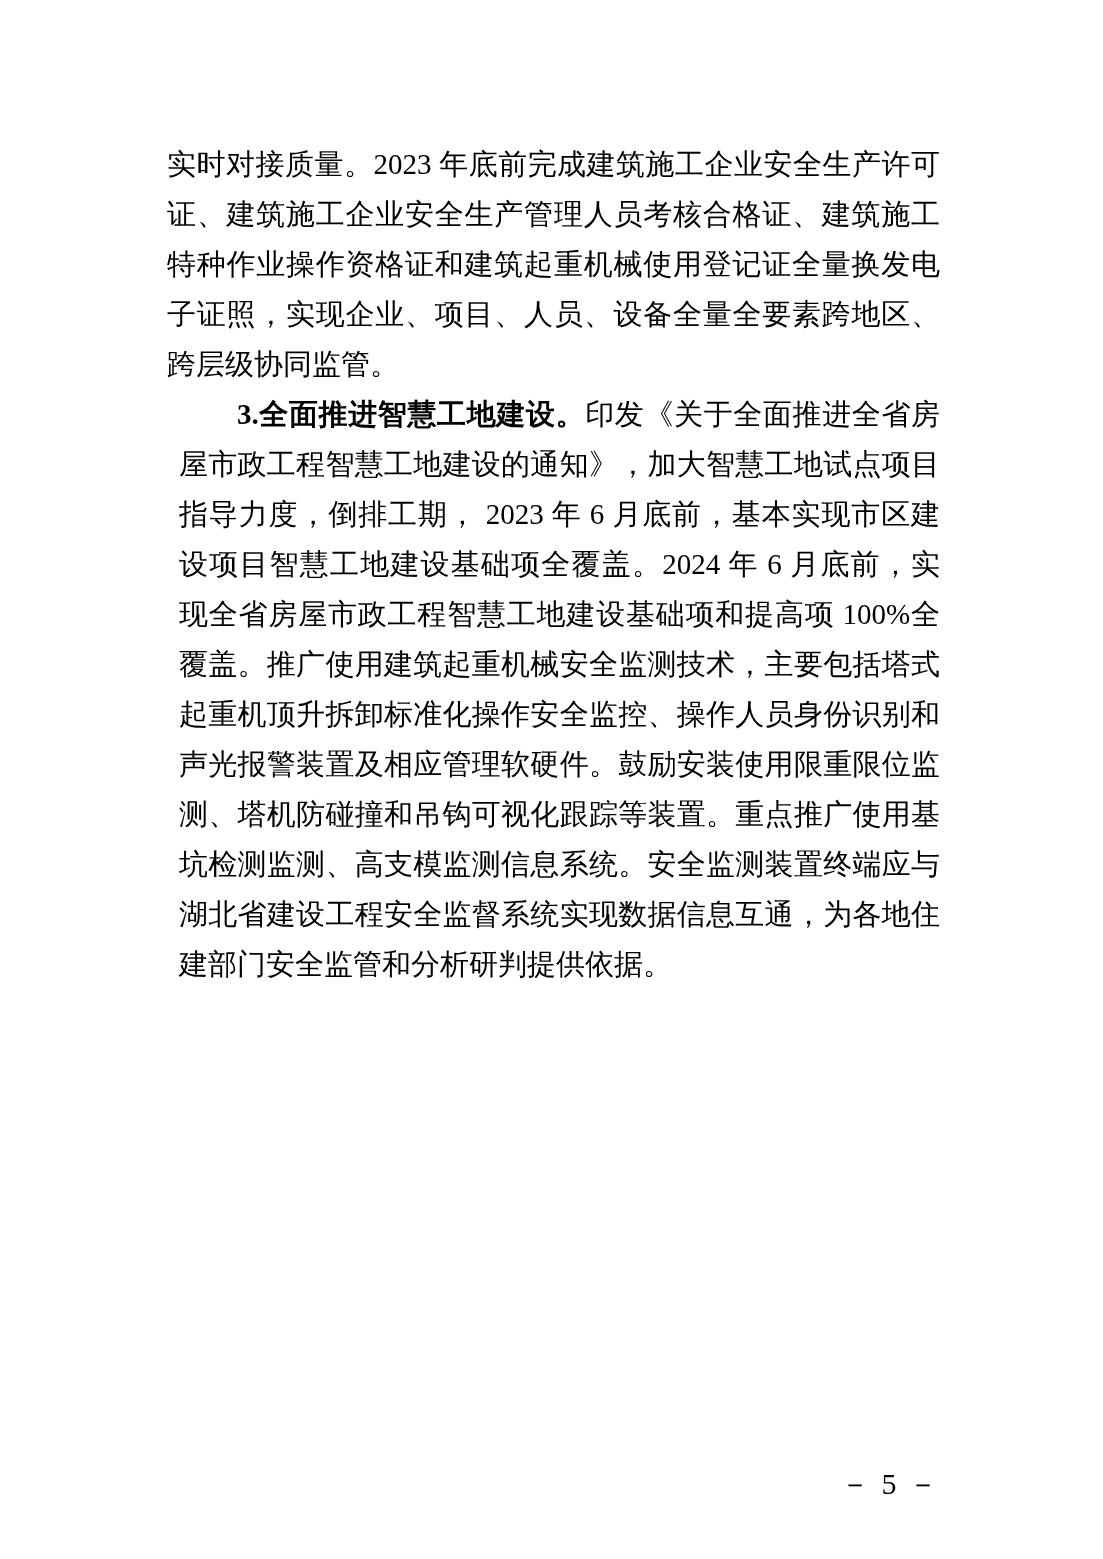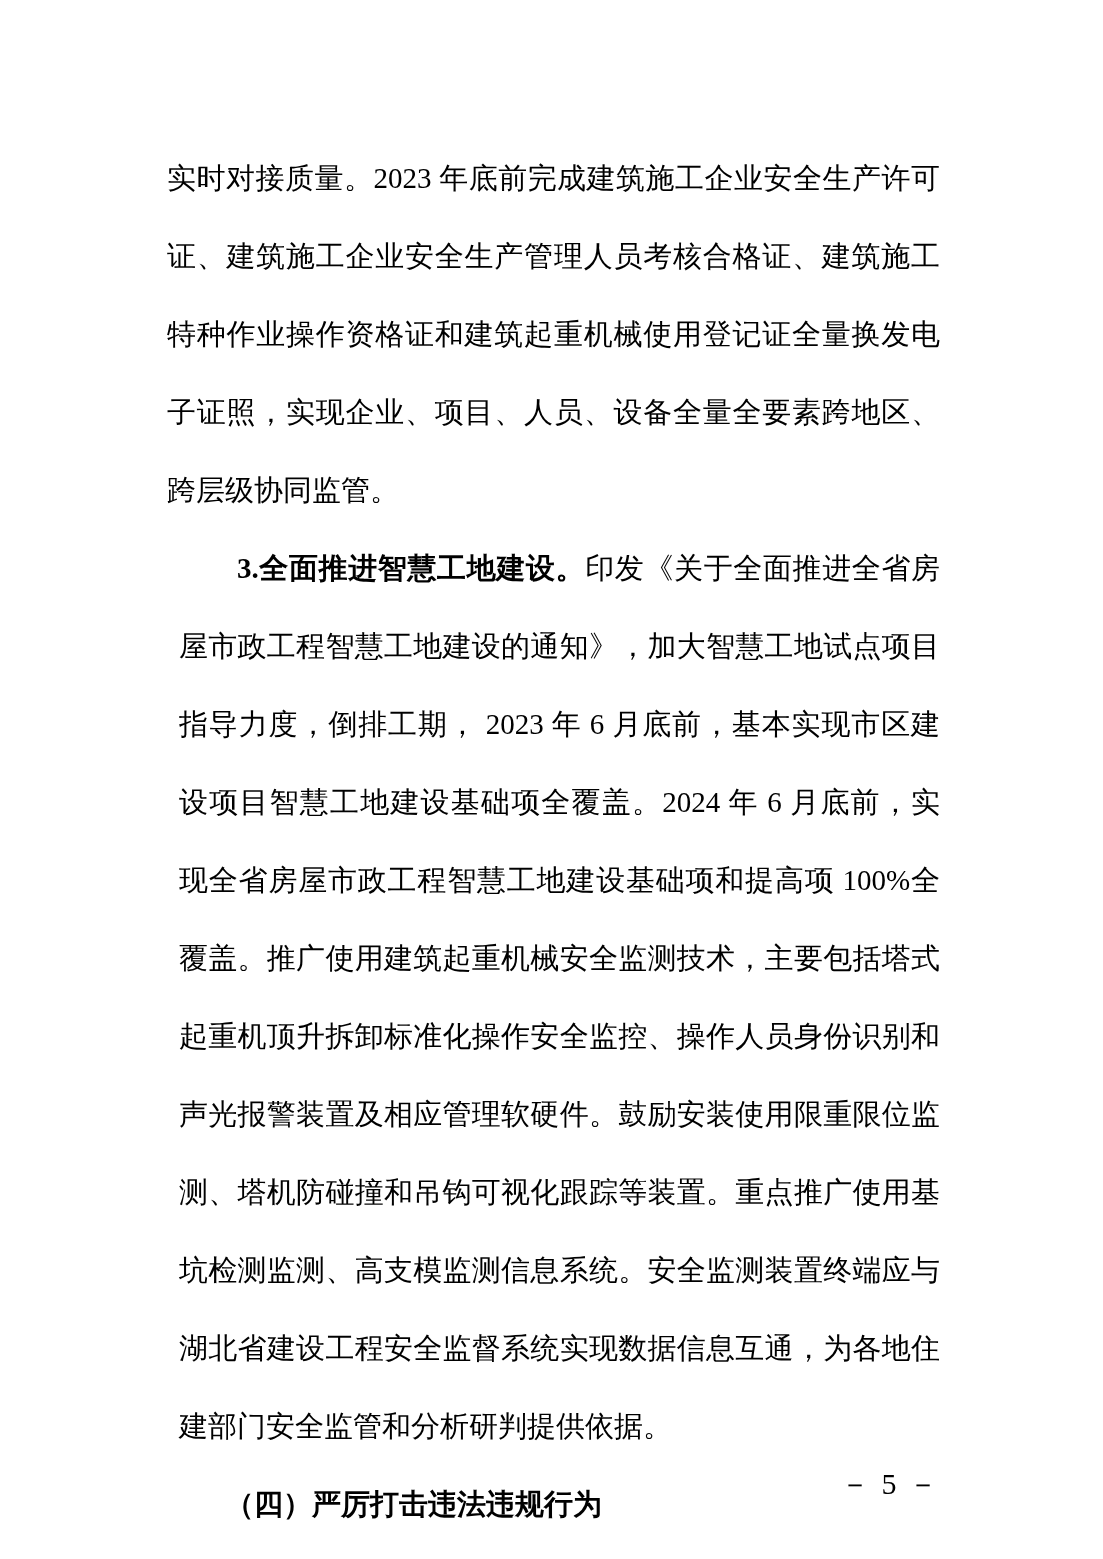--- a/index.html
+++ b/index.html
@@ -19,21 +19,21 @@
   .content {
     position: absolute;
     left: 167px;
     top: 139px;
     width: 773px;
   }
   .para {
     margin: 0;
     padding: 0;
     font-size: 29px;
-    line-height: 78px;
+    line-height: 50px;
     text-align: justify;
     text-justify: inter-ideograph;
     letter-spacing: 0px;
     word-break: break-all;
   }
   .para.indent {
     text-indent: 58px;
     margin-left: 12px;
   }
   .para.heading {
@@ -58,19 +58,18 @@
 </head>
 <body>
 
 <div class="page">
   <div class="content">
 
     <p class="para"><span>实时对接质量。2023 年底前完成建筑施工企业安全生产许可证、建筑施工企业安全生产管理人员考核合格证、建筑施工特种作业操作资格证和建筑起重机械使用登记证全量换发电子证照，实现企业、项目、人员、设备全量全要素跨地区、跨层级协同监管。</span></p>
 
     <p class="para indent"><span class="lead-bold">3.全面推进智慧工地建设。</span><span>印发《关于全面推进全省房屋市政工程智慧工地建设的通知》，加大智慧工地试点项目指导力度，倒排工期， 2023 年 6 月底前，基本实现市区建设项目智慧工地建设基础项全覆盖。2024 年 6 月底前，实现全省房屋市政工程智慧工地建设基础项和提高项 100%全覆盖。推广使用建筑起重机械安全监测技术，主要包括塔式起重机顶升拆卸标准化操作安全监控、操作人员身份识别和声光报警装置及相应管理软硬件。鼓励安装使用限重限位监测、塔机防碰撞和吊钩可视化跟踪等装置。重点推广使用基坑检测监测、高支模监测信息系统。安全监测装置终端应与湖北省建设工程安全监督系统实现数据信息互通，为各地住建部门安全监管和分析研判提供依据。</span></p>
 
-    <p class="para heading">（四）严厉打击违法违规行为</p>
 
 
   </div>
 
   <div class="page-number">－ 5 －</div>
 </div>
 
 </body></html>

